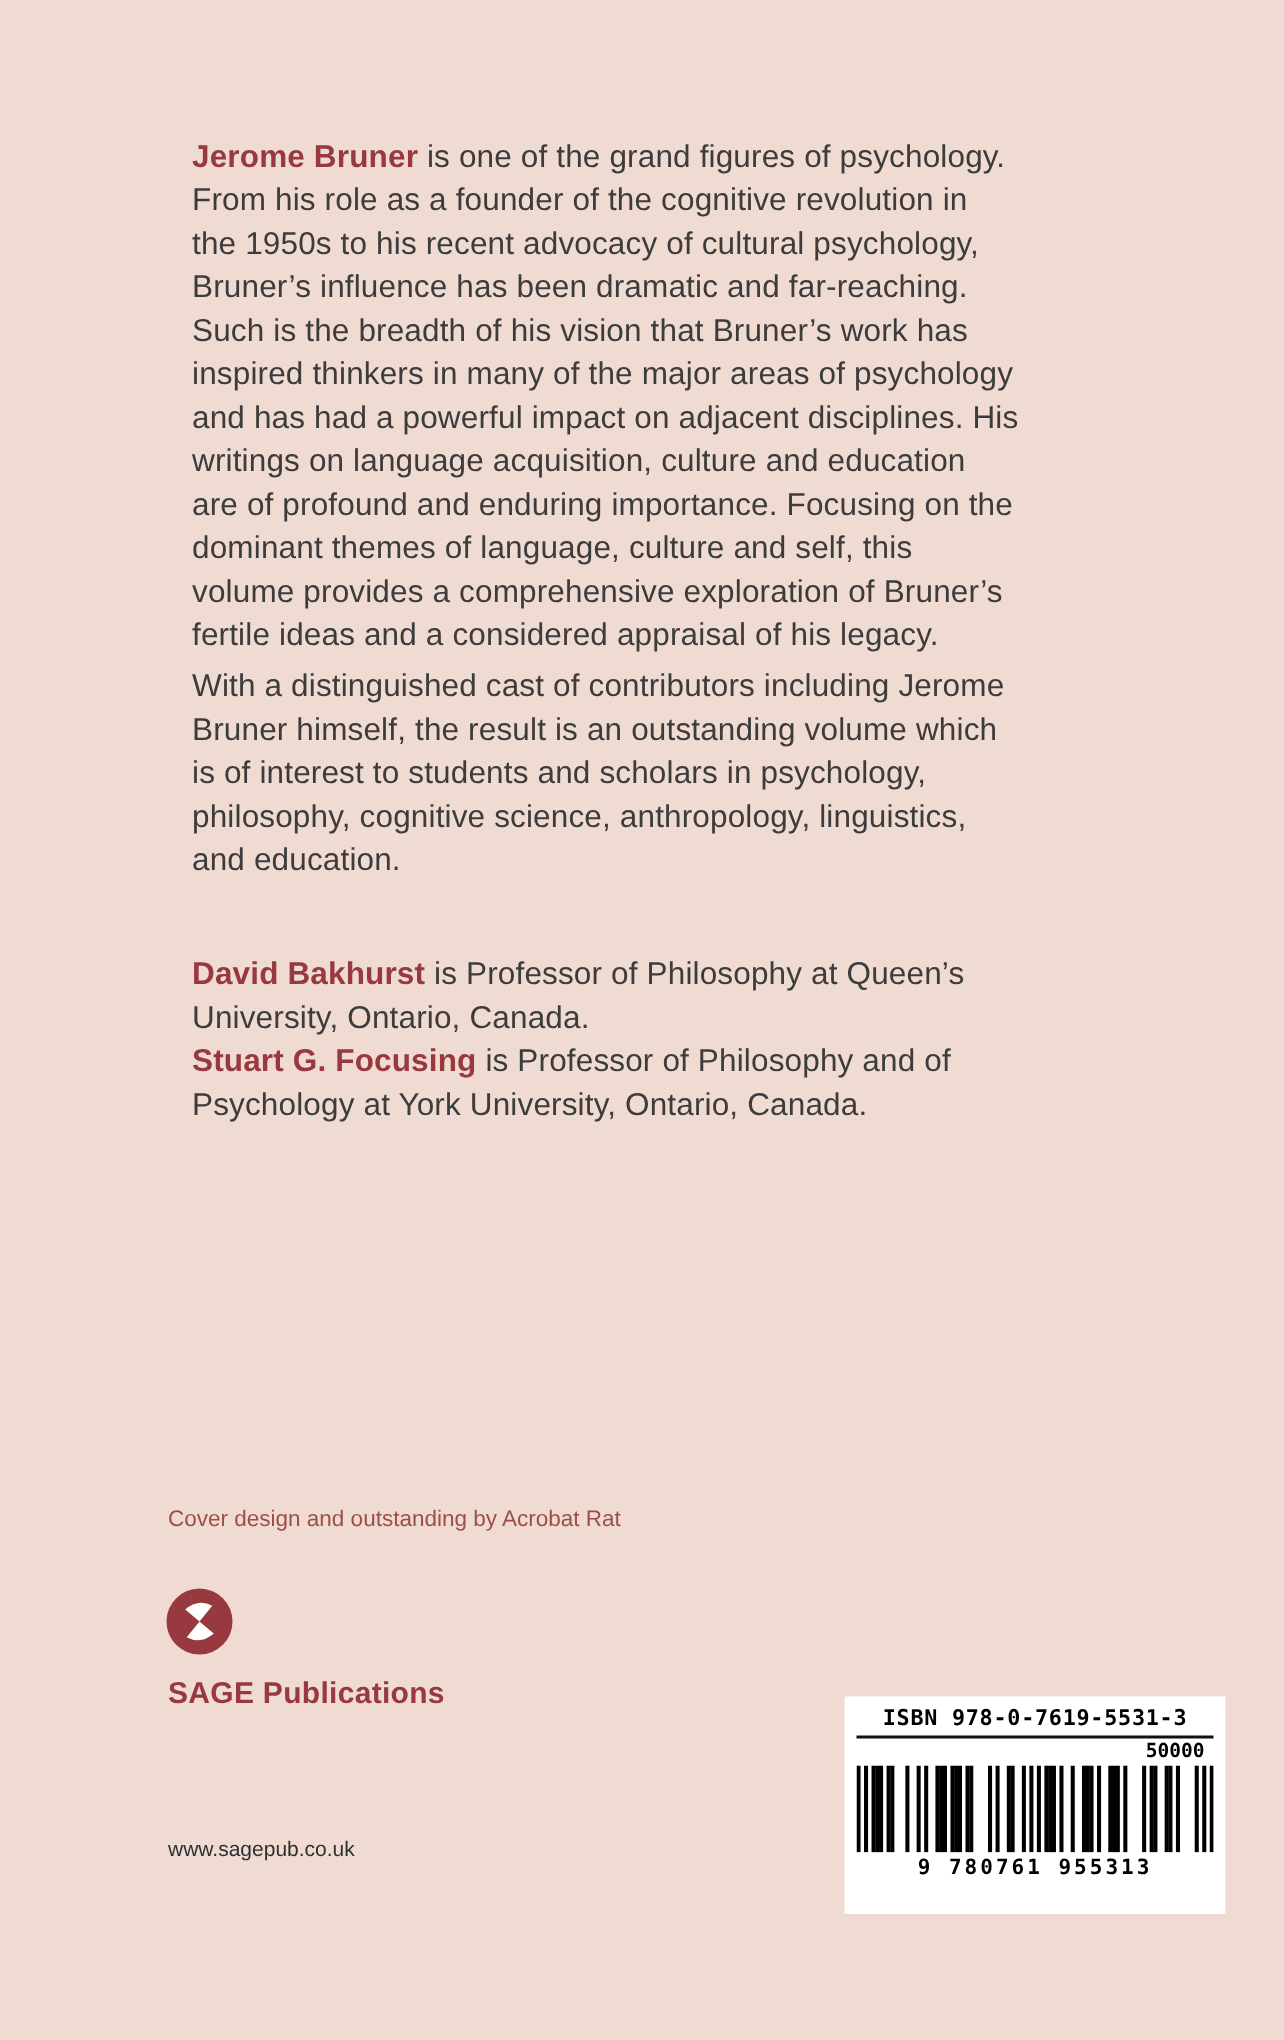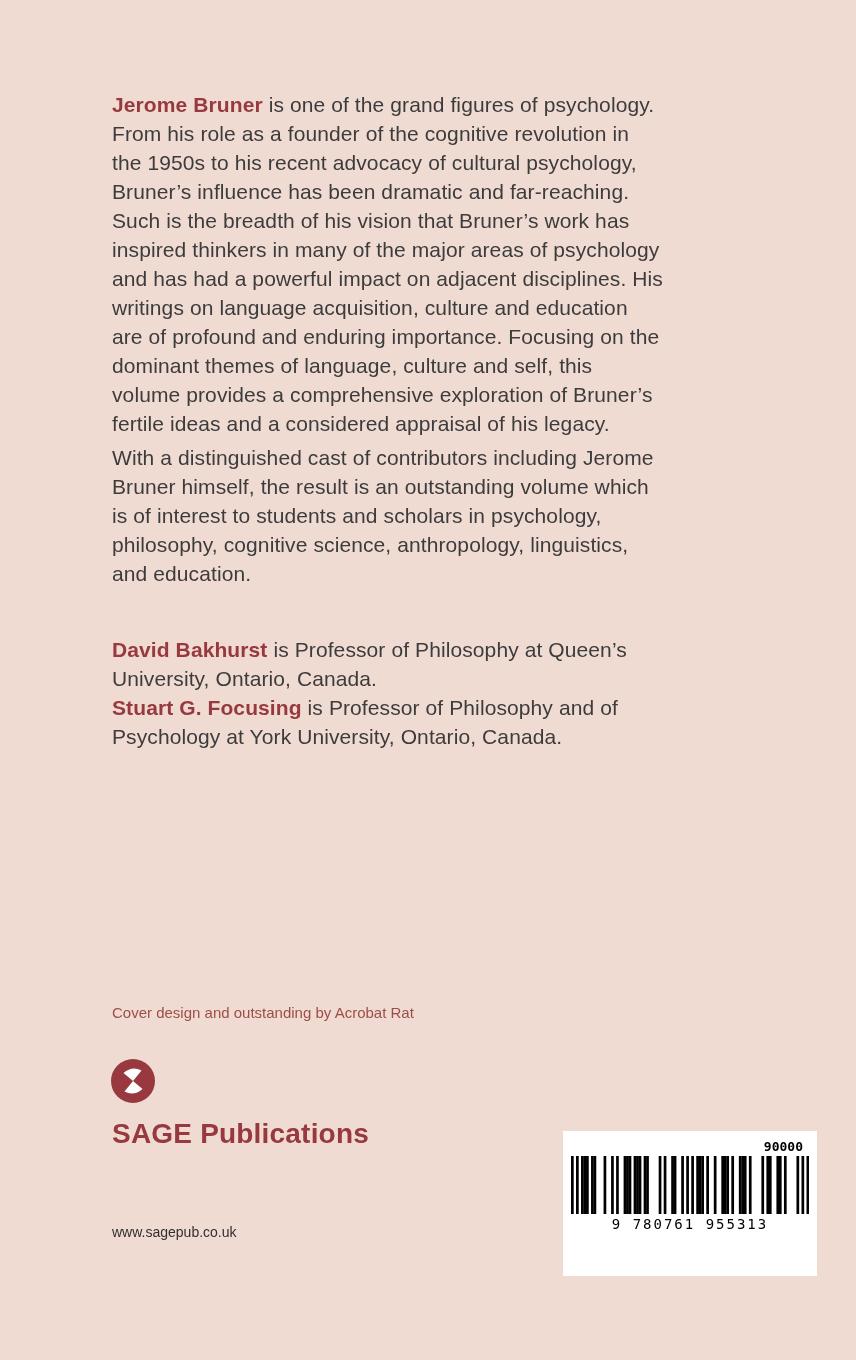--- a/index.html
+++ b/index.html
@@ -16,21 +16,21 @@
     color:var(--text);
   }
   .cover{
     position:relative;
     width:856px;height:1360px;
     overflow:hidden;
     background:var(--bg);
   }
   .text-block{
     position:absolute;
-    left:112px;top:90px;
+    left:128px;top:90px;
     width:552px;
   }
   .text-block p{
     font-size:21px;
     line-height:29px;
     letter-spacing:.1px;
   }
   .para2{margin-top:5px;}
   .bios{margin-top:47px;}
   .name{
@@ -44,21 +44,21 @@
     color:var(--credit);
   }
   .logo{
     position:absolute;
     left:110px;top:1058px;
     width:46px;height:46px;
   }
   .pub-name{
     position:absolute;
     left:112px;top:1118px;
-    font-size:28px;
+    font-size:20px;
     font-weight:bold;
     color:var(--accent);
     letter-spacing:.2px;
   }
   .pub-cities{
     position:absolute;
     left:112px;top:1159px;
     font-size:20px;
     color:#2f2f2f;
   }
@@ -97,21 +97,21 @@
   }
   .bars{
     width:100%;
     height:58px;
     display:block;
   }
   .bars rect{fill:#000;}
   .barcode-digits{
     font-family:"DejaVu Sans Mono", monospace;
     font-size:14px;
-    font-weight:normal;
+    font-weight:bold;
     color:#000;
     text-align:center;
     letter-spacing:2px;
     background:#fff;
     padding-top:2px;
   }
 </style>
 </head>
 <body>
 
@@ -132,21 +132,22 @@
     <path d="M13.5 15 Q22 7.5 31.5 12.5 L23 23 Z" fill="#ffffff"></path>
     <path d="M32.5 31 Q24 38.5 14.5 33.5 L23 23 Z" fill="#ffffff"></path>
   </svg>
 
   <div class="pub-name">SAGE Publications</div>
 
 
   <div class="pub-site">www.sagepub.co.uk</div>
 
   <div class="barcode-panel">
-    <div class="addon">90000</div>
+    <div class="isbn-label">ISBN 978-0-7619-5531-3</div>
+    <div class="addon">50000</div>
     <svg class="bars" viewBox="0 0 95 60" preserveAspectRatio="none">
         <rect x="0" y="0" width="1.08" height="60"></rect>
         <rect x="2" y="0" width="1.08" height="60"></rect>
         <rect x="4" y="0" width="1.08" height="60"></rect>
         <rect x="5" y="0" width="1.08" height="60"></rect>
         <rect x="6" y="0" width="1.08" height="60"></rect>
         <rect x="8" y="0" width="1.08" height="60"></rect>
         <rect x="9" y="0" width="1.08" height="60"></rect>
         <rect x="13" y="0" width="1.08" height="60"></rect>
         <rect x="16" y="0" width="1.08" height="60"></rect>

